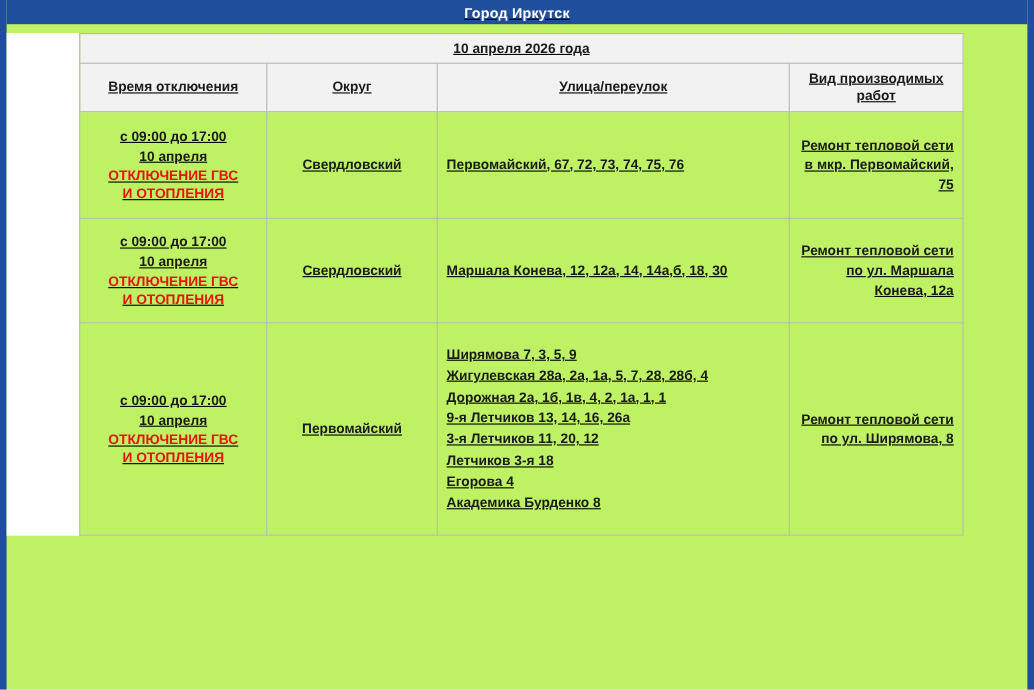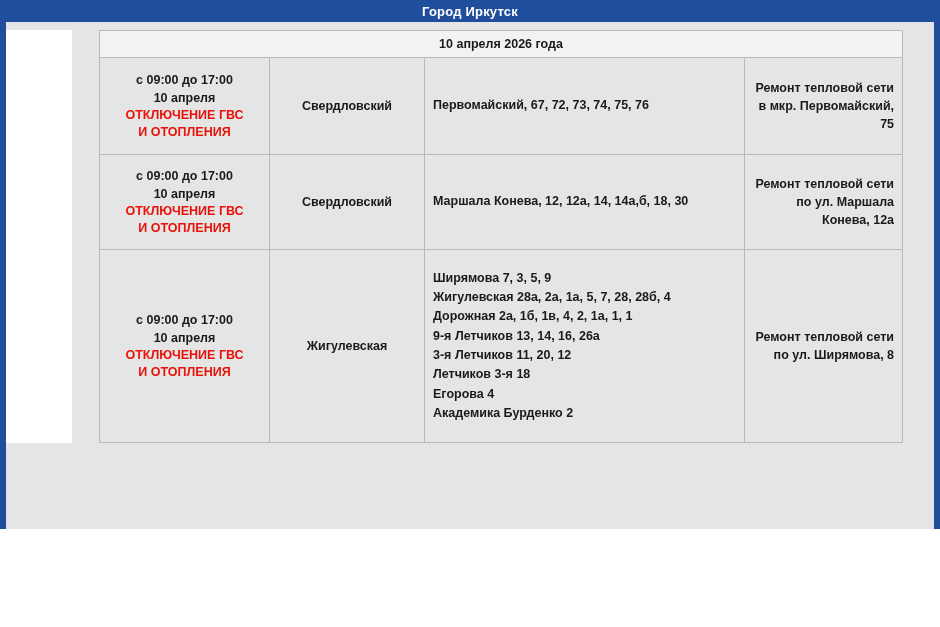--- a/index.html
+++ b/index.html
@@ -9,41 +9,41 @@
   body {
     width: 940px;
     height: 627px;
     background: #ffffff;
     font-family: "Liberation Sans", sans-serif;
     overflow: hidden;
   }
   .page {
     position: relative;
     width: 940px;
-    height: 529px;
+    height: 627px;
     box-sizing: border-box;
     border-left: 6px solid #1f4e9c;
     border-right: 6px solid #1f4e9c;
-    background: #e5e5e5;
+    background: #bef264;
+    text-decoration: underline;
   }
   .title-bar {
     height: 22px;
     background: #1f4e9c;
     color: #ffffff;
     font-size: 13px;
     font-weight: bold;
     display: flex;
     align-items: center;
     justify-content: center;
     letter-spacing: 0.2px;
   }
   .content {
     padding: 8px 0 0 0;
     display: flex;
-    gap: 27px;
   }
   .left-gutter {
     width: 66px;
     flex: 0 0 66px;
     background: #ffffff;
   }
   .table-wrap {
     flex: 1 1 auto;
     padding-right: 68px;
   }
@@ -135,20 +135,26 @@
         <colgroup>
           <col class="col-time">
           <col class="col-okrug">
           <col class="col-street">
           <col class="col-work">
         </colgroup>
         <tbody>
           <tr class="date-row">
             <td colspan="4">10 апреля 2026 года</td>
           </tr>
+          <tr class="head-row">
+            <th>Время отключения</th>
+            <th>Округ</th>
+            <th>Улица/переулок</th>
+            <th>Вид производимых работ</th>
+          </tr>
 
           <tr class="r1">
             <td class="time-cell">
               <span>с 09:00 до 17:00</span><br>
               <span>10 апреля</span>
               <span class="warn">ОТКЛЮЧЕНИЕ ГВС</span>
               <span class="warn">И ОТОПЛЕНИЯ</span>
             </td>
             <td class="okrug-cell">Свердловский</td>
             <td class="street-cell">
@@ -172,30 +178,30 @@
           </tr>
 
 
           <tr class="r4">
             <td class="time-cell">
               <span>с 09:00 до 17:00</span><br>
               <span>10 апреля</span>
               <span class="warn">ОТКЛЮЧЕНИЕ ГВС</span>
               <span class="warn">И ОТОПЛЕНИЯ</span>
             </td>
-            <td class="okrug-cell">Жигулевская</td>
+            <td class="okrug-cell">Первомайский</td>
             <td class="street-cell">
               <span class="ln">Ширямова 7, 3, 5, 9</span>
               <span class="ln">Жигулевская 28а, 2а, 1а, 5, 7, 28, 28б, 4</span>
               <span class="ln">Дорожная 2а, 1б, 1в, 4, 2, 1а, 1, 1</span>
               <span class="ln">9-я Летчиков 13, 14, 16, 26а</span>
               <span class="ln">3-я Летчиков 11, 20, 12</span>
               <span class="ln">Летчиков 3-я 18</span>
               <span class="ln">Егорова 4</span>
-              <span class="ln">Академика Бурденко 2</span>
+              <span class="ln">Академика Бурденко 8</span>
             </td>
             <td class="work-cell">Ремонт тепловой сети по ул. Ширямова, 8</td>
           </tr>
         </tbody>
       </table>
     </div>
   </div>
 </div>
 
 </body></html>

